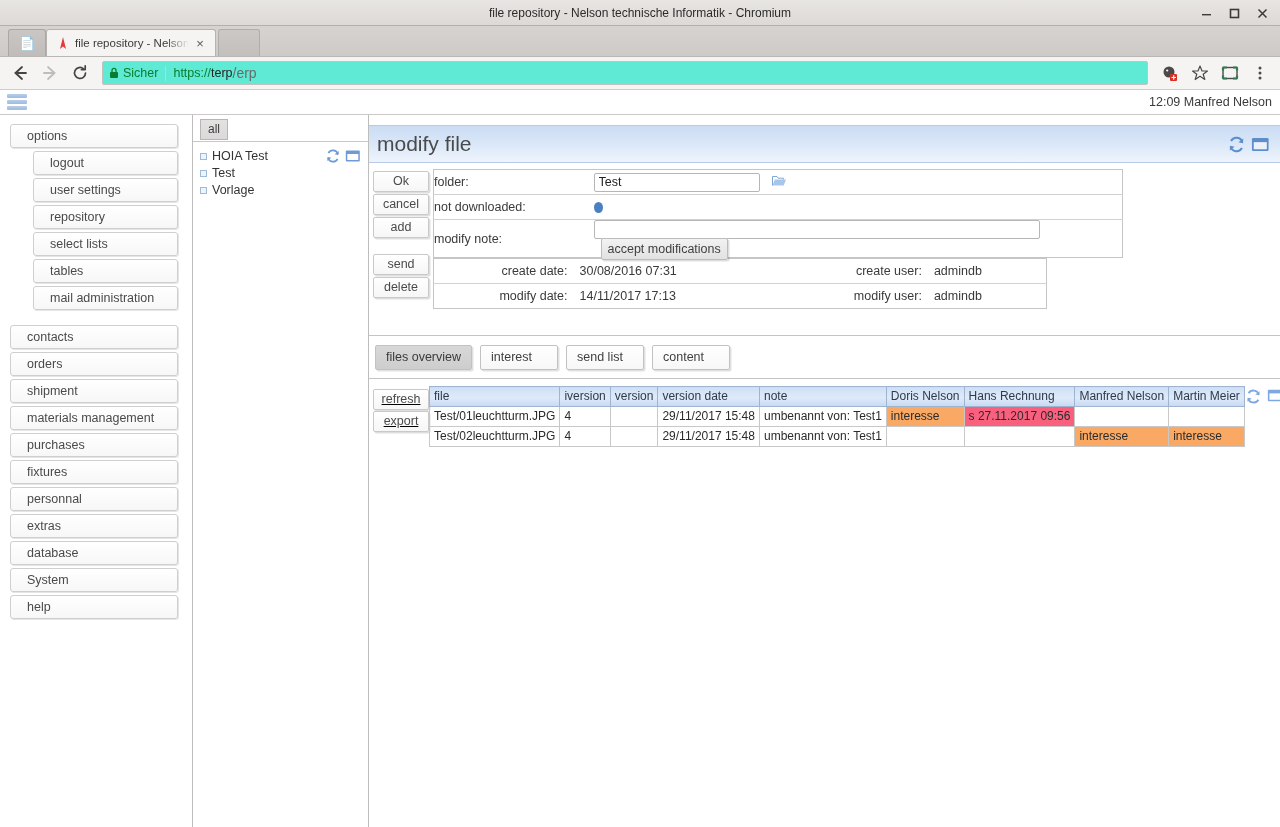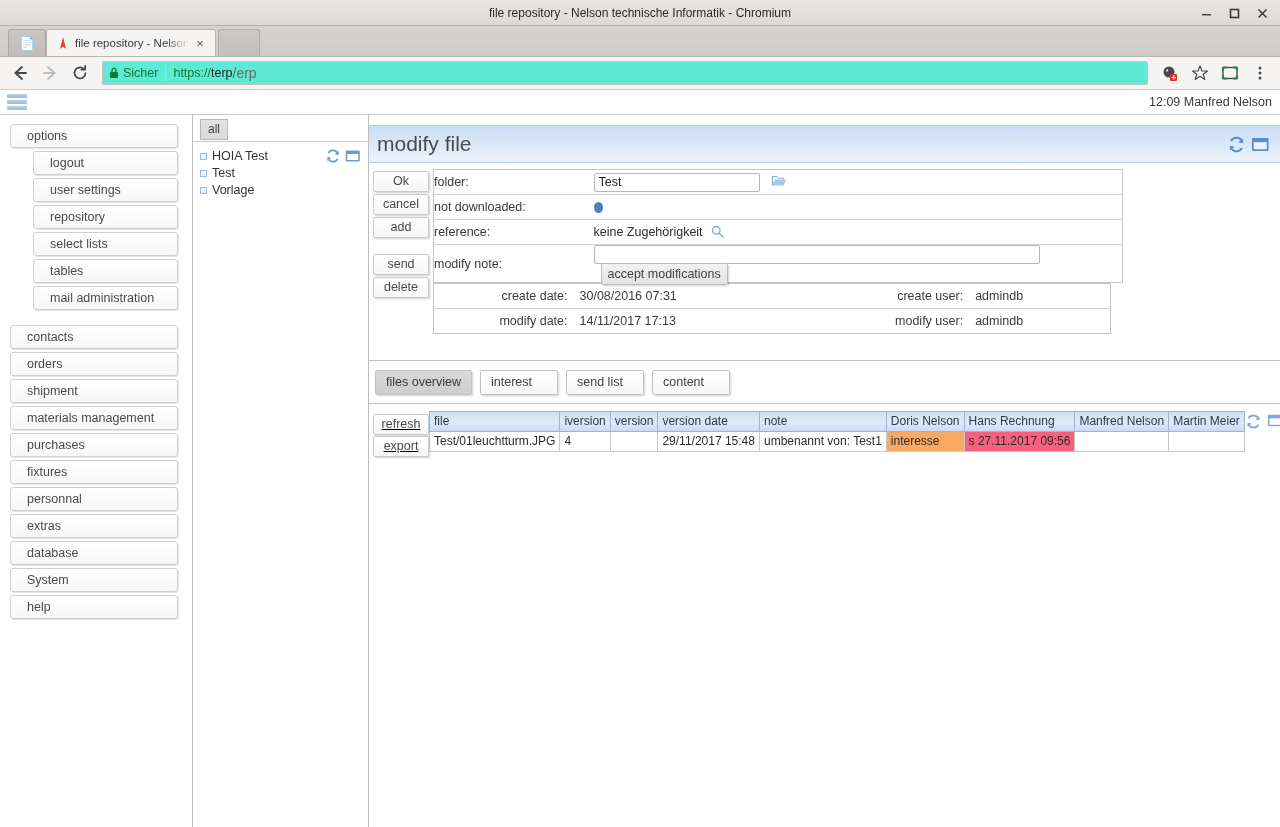--- a/index.html
+++ b/index.html
@@ -299,21 +299,21 @@
     box-shadow: 1.5px 1.5px 0 rgba(0,0,0,0.13);
     padding: 3px 6px;
     margin-left: 7px;
     cursor: pointer;
     white-space: nowrap;
   }
 
   .meta-table {
     border: 1px solid #c5c5c5;
     border-collapse: collapse;
-    width: 678px;
+    width: 614px;
     margin-left: 4px;
   }
   .meta-table tr { border-bottom: 1px solid #d2d2d2; }
   .meta-table tr:last-child { border-bottom: none; }
   .meta-table td { height: 25px; font-size: 12.5px; color: #3a3a3a; padding: 0 6px; }
   .mlbl { text-align: right; width: 140px; white-space: nowrap; }
   .mval { text-align: left; white-space: nowrap; padding-left: 4px; }
 
   
   .mid-sep { border-top: 1px solid #c4c4c4; margin: 26px 0 0 0; }
@@ -605,32 +605,20 @@
                       <path d="M0.5 10.5 L2.8 4.5 L14 4.5 L11.7 10.5 Z" fill="#a8c6ea"></path>
                       <path d="M0.5 10.5 L0.5 1.5 L5 1.5 L6.2 3.2 L11.5 3.2 L11.5 4.5" fill="none" stroke="#7fa8d8" stroke-width="1"></path>
                     </svg>
               </span>
             </td>
           </tr>
           <tr>
             <td class="lbl">not downloaded:</td>
             <td>
               <span class="dot-blue"></span>
-            </td>
-          </tr>
-          <tr>
-            <td class="lbl">reference:</td>
-            <td>
-              <span class="ref-val">keine Zugehörigkeit</span>
-              <span class="mag">
-                <svg width="13" height="13" viewBox="0 0 13 13" style="display:inline-block;">
-                      <circle cx="5.3" cy="5.3" r="3.8" fill="none" stroke="#7fa8d8" stroke-width="1.3"></circle>
-                      <path d="M8.2 8.2 L12 12" stroke="#7fa8d8" stroke-width="1.4" stroke-linecap="round"></path>
-                    </svg>
-              </span>
             </td>
           </tr>
           <tr>
             <td class="lbl">modify note:</td>
             <td>
               <input class="txtinput wide" value="" style="">
               <span class="accept-btn">accept modifications</span>
             </td>
           </tr>
         </tbody>
@@ -690,20 +678,31 @@
               <td>Test/01leuchtturm.JPG</td>
               <td>4</td>
               <td></td>
               <td>29/11/2017 15:48</td>
               <td>umbenannt von: Test1</td>
               <td class="cell-orange">interesse</td>
               <td class="cell-pink">s 27.11.2017 09:56</td>
               <td></td>
               <td></td>
             </tr>
+            <tr>
+              <td>Test/02leuchtturm.JPG</td>
+              <td>4</td>
+              <td></td>
+              <td>29/11/2017 15:48</td>
+              <td>umbenannt von: Test1</td>
+              <td></td>
+              <td></td>
+              <td class="cell-orange">interesse</td>
+              <td class="cell-orange">interesse</td>
+            </tr>
           </tbody>
         </table>
         <div class="grid-side">
           <span>
             <svg width="17" height="17" viewBox="0 0 16 16">
                 <path d="M13 6.4 A5.2 5.2 0 0 0 3.4 5" fill="none" stroke="#7fa8e0" stroke-width="1.7"></path>
                 <path d="M3 9.6 A5.2 5.2 0 0 0 12.6 11" fill="none" stroke="#7fa8e0" stroke-width="1.7"></path>
                 <path d="M13.8 3 L13.3 6.9 L9.6 6.2 Z" fill="#7fa8e0"></path>
                 <path d="M2.2 13 L2.7 9.1 L6.4 9.8 Z" fill="#7fa8e0"></path>
               </svg>

